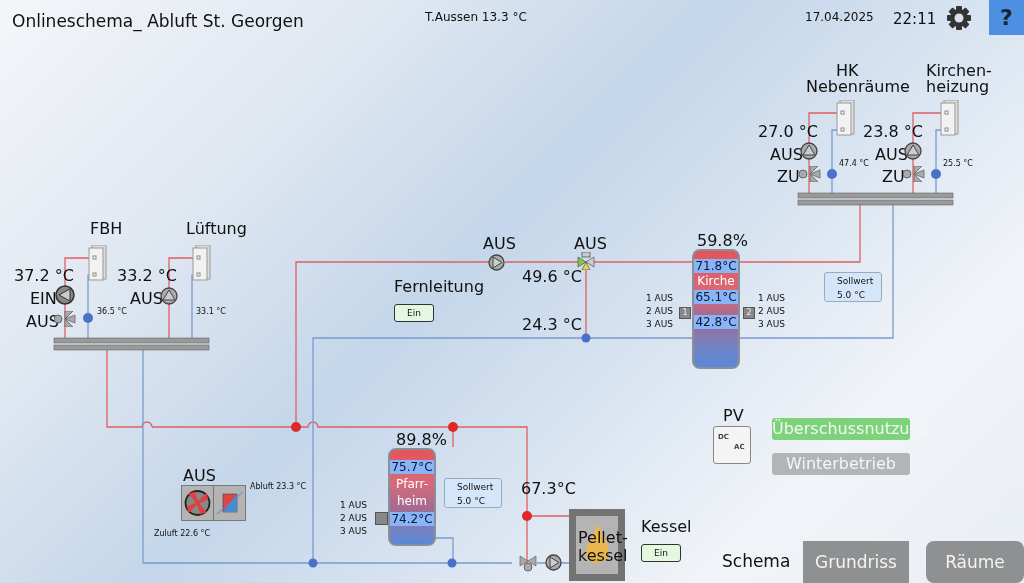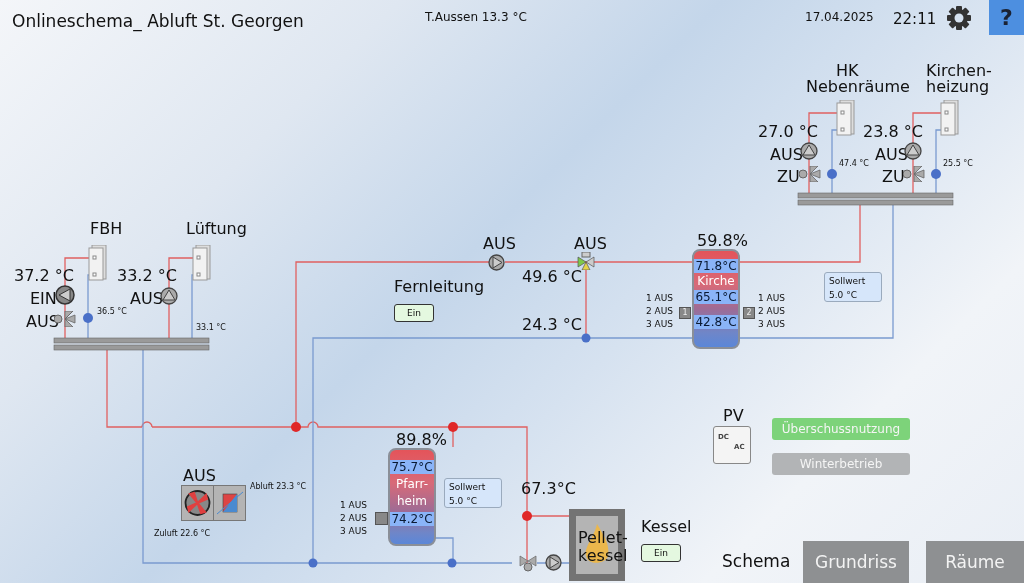--- a/index.html
+++ b/index.html
@@ -11,26 +11,26 @@
   .title{left:12px;top:11px;font-size:17px;}
   .tout{left:425px;top:10px;font-size:12px;}
   .date{left:805px;top:10px;font-size:12px;}
   .time{left:893px;top:10px;font-size:15px;}
   .gear{left:944px;top:3px;width:30px;height:30px;}
   .help{left:989px;top:0;width:35px;height:35px;background:#4d8fe0;color:#1a2233;font-weight:bold;font-size:22px;text-align:center;line-height:35px;}
   .lbl{font-size:16px;white-space:nowrap;}
   .sm{font-size:8px;white-space:nowrap;}
   .xs{font-size:9px;white-space:nowrap;line-height:13px;}
   .btn-ein{width:38px;height:16px;background:#e4f8e0;border:1px solid #333;border-radius:3px;font-size:9px;text-align:center;line-height:16px;}
-  .soll{width:58px;height:30px;background:#d6e6fa;border:1px solid #9aaabd;border-radius:3px;font-size:9px;line-height:14px;padding:1px 0 0 4px;box-sizing:border-box;}
+  .soll{width:58px;height:30px;background:#d6e6fa;border:1px solid #9aaabd;border-radius:3px;font-size:9px;line-height:14px;padding:1px 0 0 12px;box-sizing:border-box;}
   .tank{border-radius:8px;border:2px solid #8a8f98;box-sizing:border-box;overflow:hidden;}
   .tankval{background:#8ab4f8;color:#0a1a33;font-size:12px;text-align:center;}
   .tankname{color:#fff;font-size:12px;text-align:center;line-height:17px;}
   .navbtn{background:#8e9092;color:#f3f3f3;font-size:17px;text-align:center;}
-  .gbtn{border-radius:3px;font-size:12px;color:#f5f5f5;text-align:center;line-height:22px;}
+  .gbtn{border-radius:3px;font-size:16px;color:#f5f5f5;text-align:center;line-height:22px;}
 </style>
 </head>
 <body>
 
 <svg class="pipes" width="1024" height="583">
   <g fill="none" stroke-width="1.3">
 
     <path d="M107 348 V427 H142" stroke="#e06060"></path>
     <path d="M142 427 a5 5 0 0 1 10 0" stroke="#e06060"></path>
     <path d="M152 427 H296 V262 H495" stroke="#e06060"></path>
@@ -129,21 +129,21 @@
     </svg>
 </div>
 <div class="abs lbl" style="left:117px;top:266px;">33.2 °C</div>
 <div class="abs lbl" style="left:130px;top:289px;">AUS</div>
 <div class="abs" style="left:160px;top:287px;">
   <svg width="18" height="18">
       <circle cx="9" cy="9" r="8" fill="#aaa" stroke="#444" stroke-width="1.3"></circle>
       <path d="M9 3 L15 13 L3 13Z" fill="#ccc" stroke="#444"></path>
     </svg>
 </div>
-<div class="abs sm" style="left:196px;top:307px;margin-top:16px;">33.1 °C</div>
+<div class="abs sm" style="left:196px;top:307px;">33.1 °C</div>
 
 <div class="abs lbl" style="left:836px;top:61px;">HK</div>
 <div class="abs lbl" style="left:806px;top:77px;">Nebenräume</div>
 <div class="abs" style="left:836px;top:100px;">
   <svg width="20" height="36">
       <rect x="4" y="0" width="14" height="34" fill="#ddd" stroke="#999"></rect>
       <rect x="1" y="3" width="14" height="32" fill="#f2f2f2" stroke="#999"></rect>
       <rect x="5" y="11" width="3" height="3" fill="#fff" stroke="#888"></rect>
       <rect x="5" y="28" width="3" height="3" fill="#fff" stroke="#888"></rect>
     </svg>
@@ -209,21 +209,21 @@
       <path d="M17 5 L9 10 L17 15Z" fill="#ccc" stroke="#555" stroke-width="0.7"></path>
       <path d="M5 18 L9 10 L13 18Z" fill="#e6d34a" stroke="#555" stroke-width="0.7"></path>
     </svg>
 </div>
 <div class="abs lbl" style="left:522px;top:267px;">49.6 °C</div>
 <div class="abs lbl" style="left:522px;top:315px;">24.3 °C</div>
 <div class="abs lbl" style="left:394px;top:277px;">Fernleitung</div>
 <div class="abs btn-ein" style="left:394px;top:304px;">Ein</div>
 
 <div class="abs lbl" style="left:697px;top:231px;">59.8%</div>
-<div class="abs tank" style="left:692px;top:249px;width:48px;height:100px;background:linear-gradient(#e4545a 0%,#d86a78 35%,#9e6b95 60%,#6f86c8 85%,#5b87d8 100%);">
+<div class="abs tank" style="left:692px;top:249px;width:48px;height:120px;background:linear-gradient(#e4545a 0%,#d86a78 35%,#9e6b95 60%,#6f86c8 85%,#5b87d8 100%);">
   <div class="tankval" style="margin-top:8px;">71.8°C</div>
   <div class="tankname">Kirche</div>
   <div class="tankval">65.1°C</div>
   <div class="tankval" style="margin-top:11px;">42.8°C</div>
 </div>
 <div class="abs" style="left:679px;top:307px;width:10px;height:10px;background:#888;border:1px solid #555;color:#eee;font-size:8px;text-align:center;line-height:10px;">1</div>
 <div class="abs" style="left:743px;top:307px;width:10px;height:10px;background:#888;border:1px solid #555;color:#eee;font-size:8px;text-align:center;line-height:10px;">2</div>
 <div class="abs" style="left:646px;top:292px;">
   <div class="xs">1 AUS</div>
   <div class="xs">2 AUS</div>
@@ -302,13 +302,13 @@
 <div class="abs lbl" style="left:723px;top:406px;">PV</div>
 <div class="abs" style="left:713px;top:426px;width:36px;height:36px;background:#f4f4f4;border:1px solid #888;border-radius:3px;">
   <div class="abs" style="left:4px;top:6px;font-size:7px;font-weight:bold;color:#444;">DC</div>
   <div class="abs" style="left:20px;top:16px;font-size:7px;font-weight:bold;color:#444;">AC</div>
 </div>
 <div class="abs gbtn" style="left:772px;top:418px;width:138px;height:22px;background:#7dd37a;">Überschussnutzung</div>
 <div class="abs gbtn" style="left:772px;top:453px;width:138px;height:22px;background:#b2b4b6;">Winterbetrieb</div>
 
 <div class="abs" style="left:722px;top:551px;font-size:17px;">Schema</div>
 <div class="abs navbtn" style="left:803px;top:541px;width:106px;height:42px;line-height:42px;">Grundriss</div>
-<div class="abs navbtn" style="left:926px;top:541px;width:98px;height:42px;line-height:42px;">Räume</div>
+<div class="abs navbtn" style="left:926px;top:541px;width:98px;height:42px;line-height:42px;border-radius:8px;">Räume</div>
 
 </body></html>

